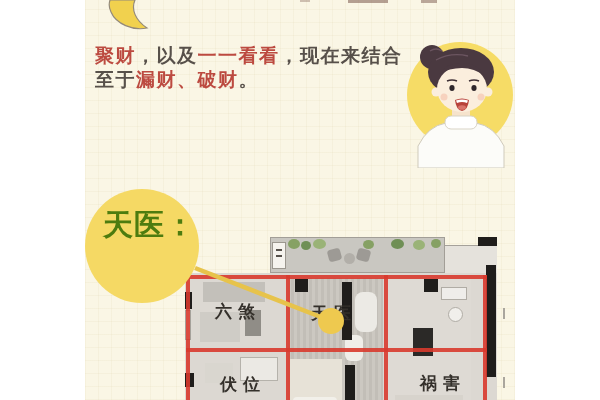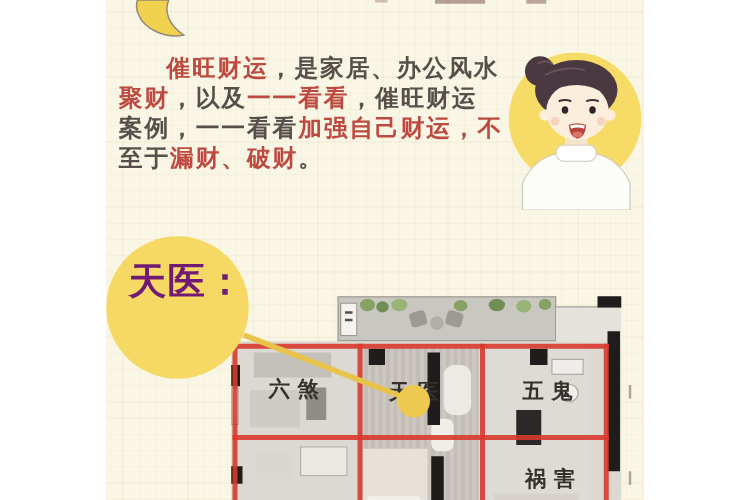--- a/index.html
+++ b/index.html
@@ -15,21 +15,21 @@
   .intro{position:absolute;left:10px;top:44px;width:310px;z-index:2;}
   .intro .line{height:24px;line-height:24px;font-size:19px;font-weight:bold;letter-spacing:1.5px;white-space:nowrap;}
   .intro .line.first{text-indent:38px;}
   .seg-red{color:#bc4a40;}
   .seg-dark{color:#57504a;}
   
   .avatar{position:absolute;left:321px;top:42px;width:110px;height:126px;z-index:2;}
   
   .callout{position:absolute;left:0px;top:189px;width:114px;height:114px;border-radius:50%;
            background:#f5d964;z-index:5;}
-  .callout .l1{position:absolute;left:18px;top:16px;font-size:30px;font-weight:bold;color:#701a75;letter-spacing:1px;}
+  .callout .l1{position:absolute;left:18px;top:16px;font-size:30px;font-weight:bold;color:#4d7c0f;letter-spacing:1px;}
   .callout .l2{position:absolute;left:36px;top:56px;font-size:30px;font-weight:bold;color:#8d7b55;letter-spacing:1px;}
   
   .plan{position:absolute;left:100px;top:237px;width:312px;height:173px;z-index:1;}
   .plan *{position:absolute;}
   .pbody{left:0;top:36px;width:312px;height:137px;background:#dcd8d2;}
   .balcony{left:85px;top:0;width:175px;height:36px;background:#c9c7c1;border:1px solid #a29e97;box-sizing:border-box;}
   .tag{left:87px;top:5px;width:14px;height:27px;background:#f5f3ee;border:1px solid #9b978f;box-sizing:border-box;}
   .tag i{position:absolute;left:3px;width:6px;height:2px;background:#55504a;}
   .plant{border-radius:50%;}
   .trcorner{left:260px;top:8px;width:52px;height:28px;background:#e5e2dc;border-top:1px solid #a5a19a;box-sizing:border-box;}
@@ -50,23 +50,21 @@
 
     <div class="frag" style="left:215px;top:0;width:10px;height:2px;opacity:.35;"></div>
     <div class="frag" style="left:263px;top:0;width:40px;height:3px;opacity:.55;"></div>
     <div class="frag" style="left:336px;top:0;width:16px;height:3px;opacity:.5;"></div>
 
     <svg class="moon" viewBox="0 0 58 34">
       <path d="M8,0 L33,0 C29,9 33,20 45,28 C31,31 14,24 9,12 C7,8 7,3 8,0 Z" fill="#f1d14e" stroke="#93897a" stroke-width="1.2"></path>
     </svg>
 
     <div class="intro">
-      <div class="line first"><span class="seg-red">催旺财运</span><span class="seg-dark">，是家居、办公风水</span></div>
-      <div class="line"><span class="seg-red">聚财</span><span class="seg-dark">，以及</span><span class="seg-red">一一看看</span><span class="seg-dark">，催旺财运</span></div>
-      <div class="line"><span class="seg-dark">案例，一一看看</span><span class="seg-red">加强自己财运，不</span></div>
+      <div class="line"><span class="seg-red">聚财</span><span class="seg-dark">，以及</span><span class="seg-red">一一看看</span><span class="seg-dark">，现在来结合</span></div>
       <div class="line"><span class="seg-dark">至于</span><span class="seg-red">漏财、破财</span><span class="seg-dark">。</span></div>
     </div>
 
     <svg class="avatar" viewBox="0 0 110 126">
       <circle cx="54" cy="53" r="53" fill="#f6dc66"></circle>
       <path d="M12,126 L12,104 Q22,84 40,81 L70,81 Q88,84 98,104 L98,126 Z" fill="#fcfcf9" stroke="#cfcabb" stroke-width="1"></path>
       <rect x="46" y="66" width="18" height="14" fill="#f6e3cc"></rect>
       <rect x="39" y="74" width="32" height="13" rx="6" fill="#ffffff" stroke="#d8d3c5" stroke-width="1"></rect>
       <circle cx="26" cy="15" r="12" fill="#4a3940"></circle>
       <path d="M24,9 Q30,5 36,9" stroke="#6b5560" stroke-width="1.4" fill="none"></path>
@@ -137,21 +135,21 @@
 
       <div class="gridline" style="left:1px;top:38px;width:301px;height:4px;"></div>
       <div class="gridline" style="left:1px;top:111px;width:301px;height:4px;"></div>
       <div class="gridline" style="left:1px;top:38px;width:4px;height:135px;"></div>
       <div class="gridline" style="left:101px;top:38px;width:4px;height:135px;"></div>
       <div class="gridline" style="left:199px;top:38px;width:4px;height:135px;"></div>
       <div class="gridline" style="left:298px;top:38px;width:4px;height:135px;"></div>
 
       <div class="cell-label" style="left:13px;top:63px;">六煞</div>
       <div class="cell-label" style="left:109px;top:65px;">天医</div>
-      <div class="cell-label" style="left:216px;top:64px;">五鬼</div>
+      <div class="cell-label" style="left:18px;top:136px;">伏位</div>
       <div class="cell-label" style="left:218px;top:135px;">祸害</div>
     </div>
 
     <svg class="linelayer" viewBox="0 0 430 400">
       <line x1="110" y1="268" x2="246" y2="321" stroke="#e7c34b" stroke-width="4.5"></line>
       <circle cx="246" cy="321" r="13" fill="#eec94f"></circle>
     </svg>
 
     <div class="callout">
       <div class="l1">天医：</div>

